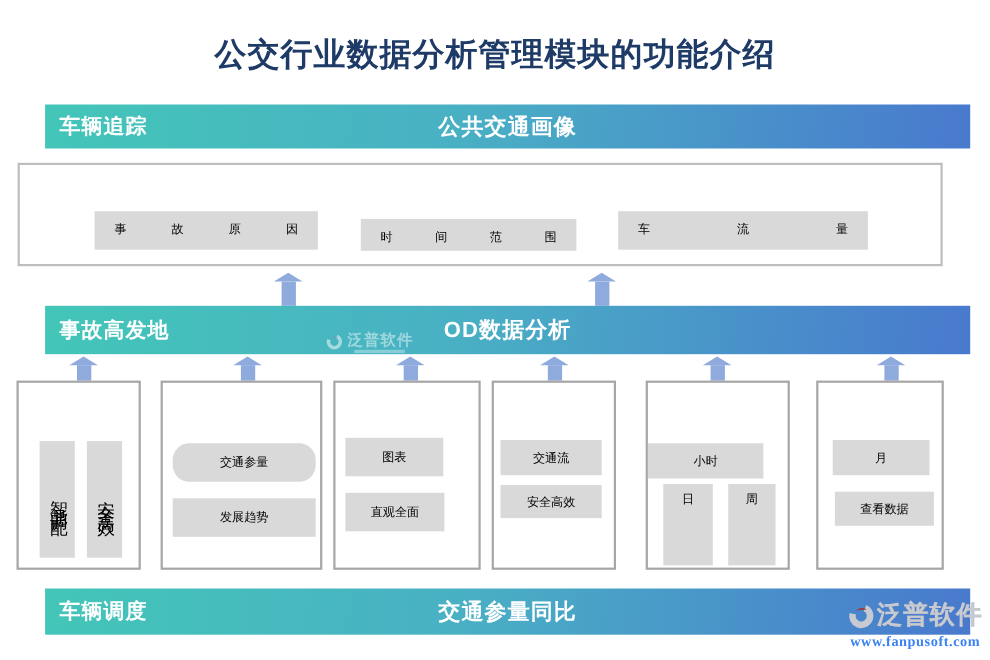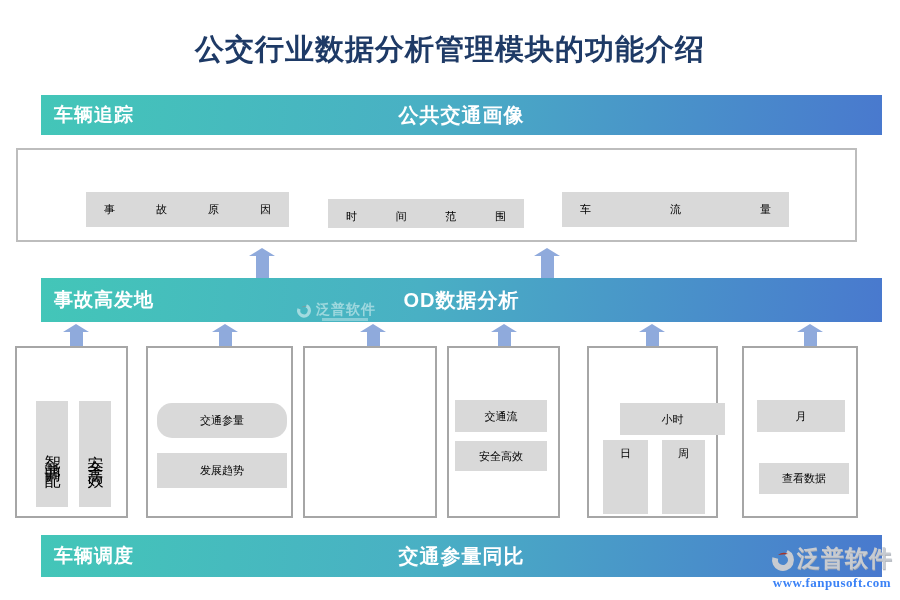--- a/index.html
+++ b/index.html
@@ -147,30 +147,32 @@
   <div class="module-box" style="left:447px; width:113px;"></div>
   <div class="module-box" style="left:587px; width:131px;"></div>
   <div class="module-box" style="left:742px; width:116px;"></div>
 
   <div class="chip vertical" style="left:36px; top:401px; width:32px; height:106px;">智能调配</div>
   <div class="chip vertical" style="left:79px; top:401px; width:32px; height:106px;">安全高效</div>
 
   <div class="chip center" style="left:157px; top:403px; width:130px; height:35px;border-radius:15px;">交通参量</div>
   <div class="chip center" style="left:157px; top:453px; width:130px; height:35px;">发展趋势</div>
 
+  <div class="chip center" style="left:314px; top:398px; width:89px; height:35px;">图表</div>
+  <div class="chip center" style="left:314px; top:448px; width:90px; height:35px;">直观全面</div>
 
   <div class="chip center" style="left:455px; top:400px; width:92px; height:32px;">交通流</div>
   <div class="chip center" style="left:455px; top:441px; width:92px; height:30px;">安全高效</div>
 
-  <div class="chip center" style="left:620px; top:403px; width:105px; height:32px;">小时</div>
+  <div class="chip center" style="left:589px; top:403px; width:105px; height:32px;">小时</div>
   <div class="chip tall" style="left:603px; top:440px; width:45px; height:74px;">日</div>
   <div class="chip tall" style="left:662px; top:440px; width:43px; height:74px;">周</div>
 
   <div class="chip center" style="left:757px; top:400px; width:88px; height:32px;">月</div>
-  <div class="chip center" style="left:759px; top:447px; width:90px; height:31px;margin-top:16px;">查看数据</div>
+  <div class="chip center" style="left:759px; top:447px; width:90px; height:31px;">查看数据</div>
 
   <div class="banner" style="top:535px; height:42px;">
     <span class="banner-left">车辆调度</span>
     <span class="banner-center">交通参量同比</span>
   </div>
 
   <div class="logo">
     <div class="logo-row">
       <svg width="24" height="28" viewBox="0 0 24 26">
         <circle cx="12" cy="14" r="8" fill="none" stroke="#C7CBD1" stroke-width="6" stroke-dasharray="36 15" transform="rotate(-65 12 14)"></circle>

